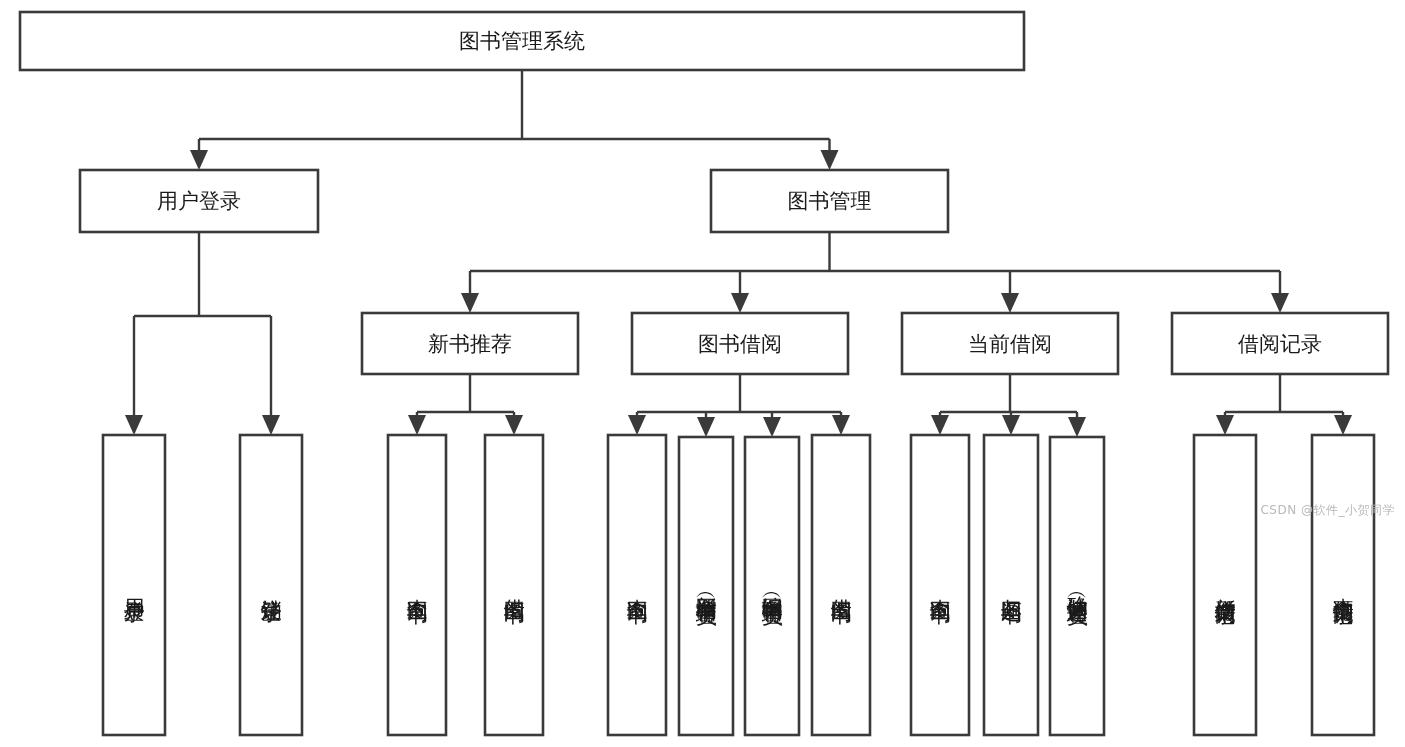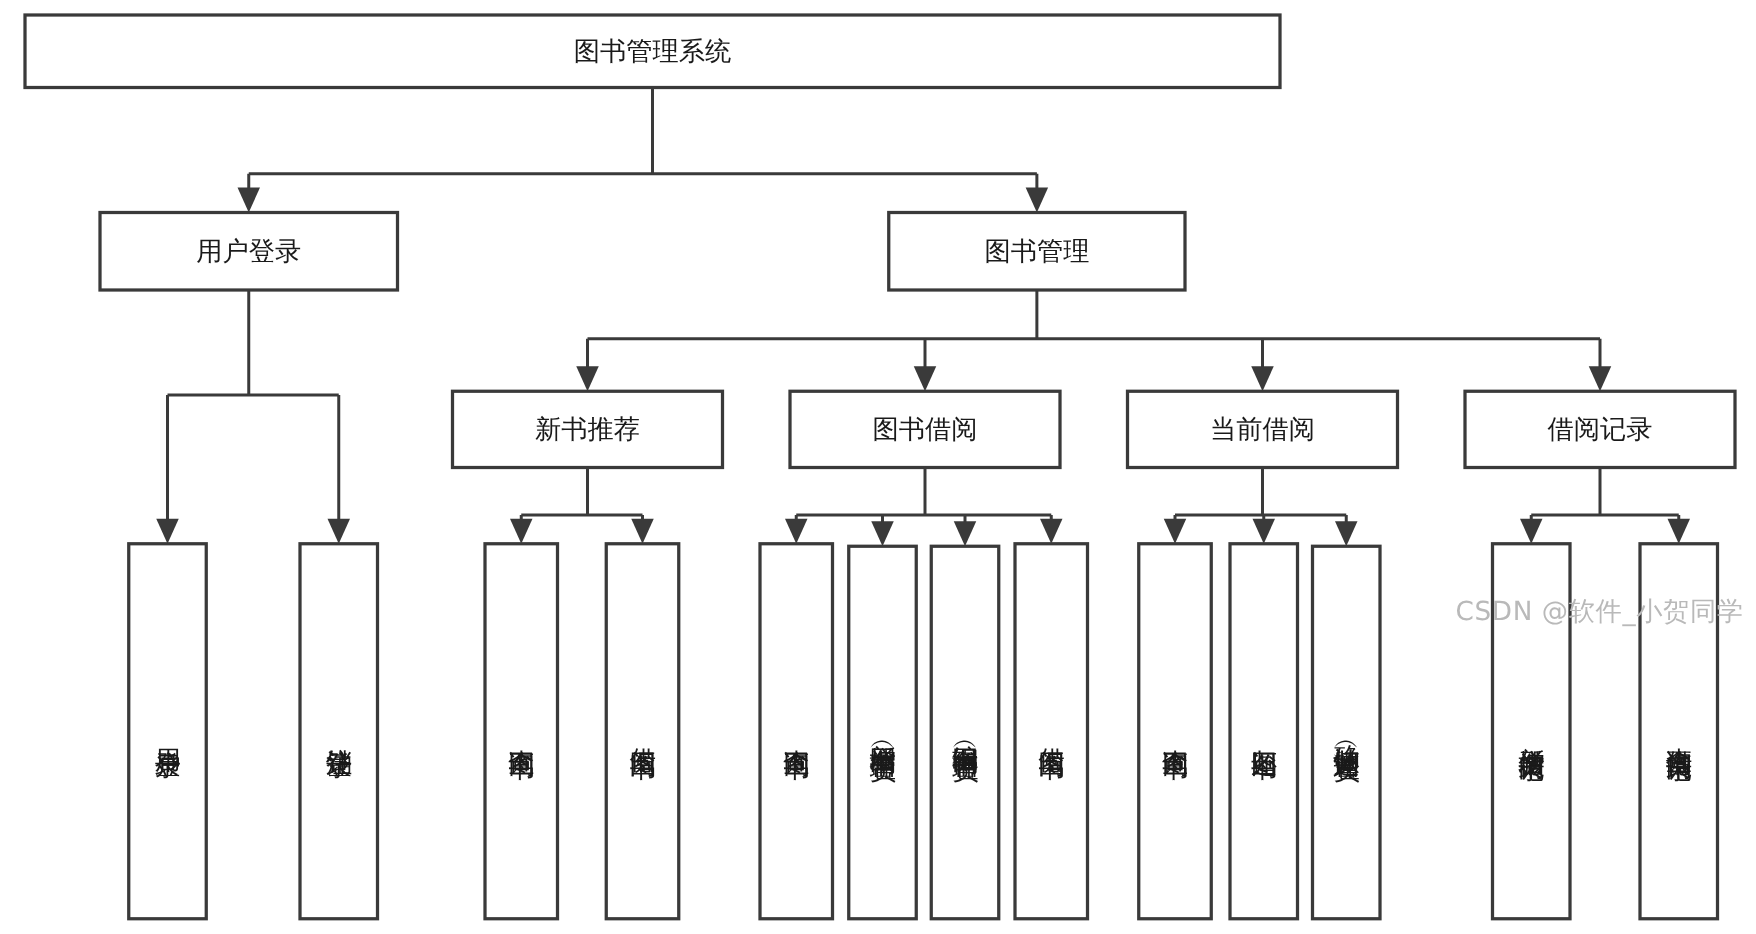--- a/index.html
+++ b/index.html
@@ -61,23 +61,23 @@
     display: flex;
     align-items: center;
     justify-content: center;
     white-space: nowrap;
     text-align: center;
     pointer-events: none;
   }
   .watermark {
     position: absolute;
     right: 10px;
-    bottom: 22px;
-    font-family: "DejaVu Sans", "Liberation Sans", sans-serif;
-    font-size: 21px;
+    bottom: 6px;
+    font-family: "DejaVu Sans", "Liberation Sans", sans-serif;
+    font-size: 12px;
     color: #b9b9b9;
     white-space: nowrap;
     letter-spacing: 0.5px;
   }
 </style>
 </head>
 <body>
 
 <div id="diagram-root">
 

